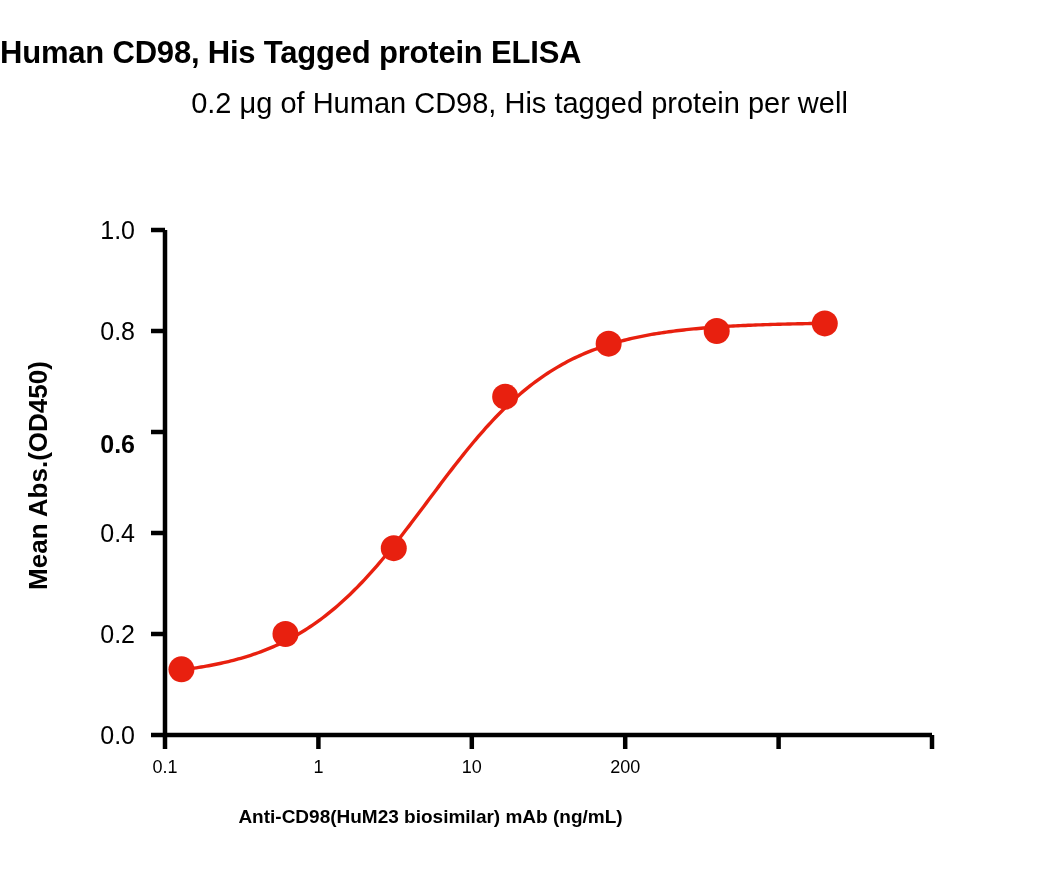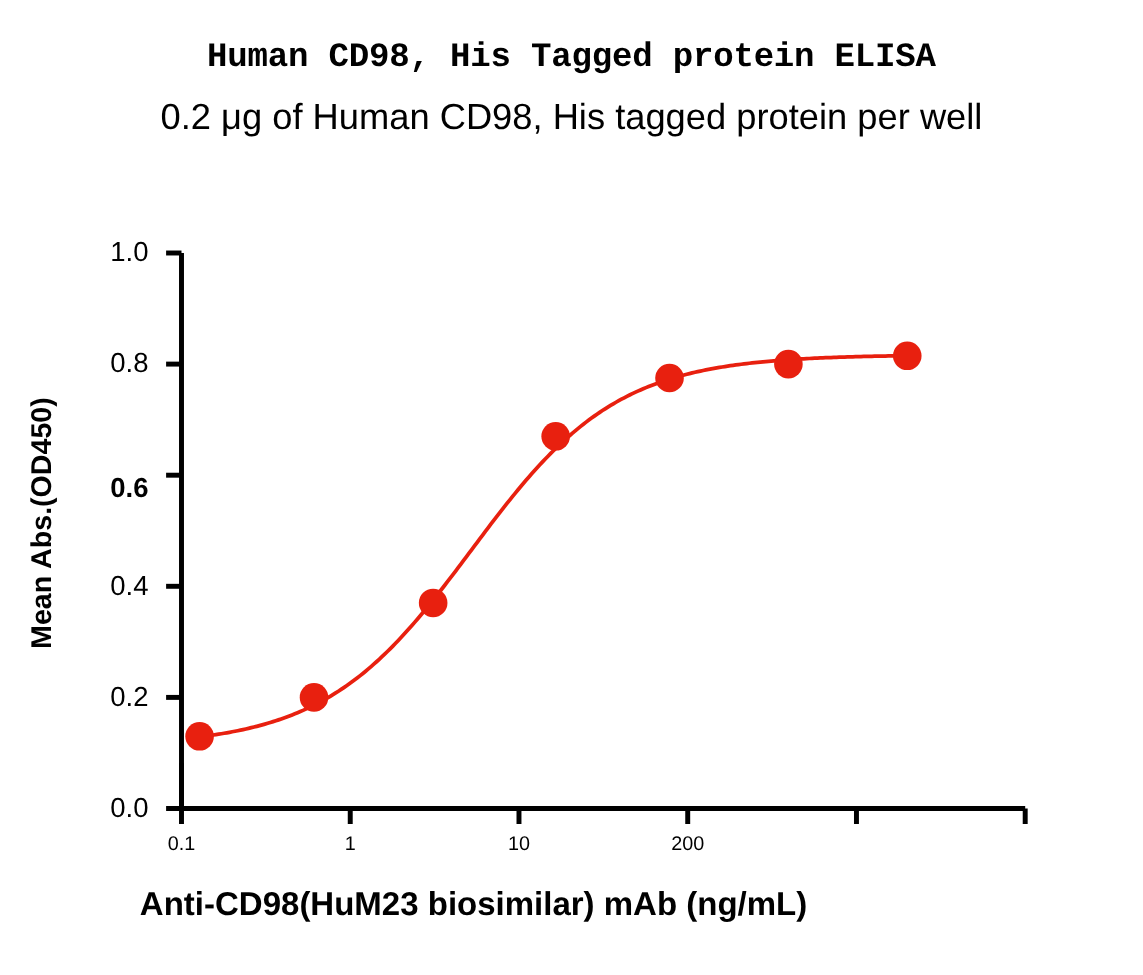--- a/index.html
+++ b/index.html
@@ -17,34 +17,33 @@
   }
   #figure {
     position: absolute;
     inset: 0;
   }
   .title {
     position: absolute;
     left: 0;
     top: 36px;
     width: 1039px;
-    text-align: center;
+    text-align: left;
     font-size: 31px;
     font-weight: bold;
     letter-spacing: -0.2px;
     line-height: 1.1;
-    font-family: Liberation Mono, monospace;
   }
   .subtitle {
     position: absolute;
     left: 0;
     top: 88px;
     width: 1039px;
     text-align: center;
-    font-size: 33px;
+    font-size: 29px;
     font-weight: normal;
     line-height: 1.1;
   }
   .ylabel {
     position: absolute;
     left: -132px;
     top: 460px;
     width: 340px;
     text-align: center;
     font-size: 26px;
@@ -52,21 +51,21 @@
     transform: rotate(-90deg);
     transform-origin: center center;
     white-space: nowrap;
   }
   .xlabel {
     position: absolute;
     left: 0;
     top: 806px;
     width: 861px;
     text-align: center;
-    font-size: 30px;
+    font-size: 19px;
     font-weight: bold;
   }
   .ytick-label {
     position: absolute;
     right: 0;
     width: 80px;
     text-align: right;
     font-size: 25px;
     transform: translateY(-50%);
     white-space: nowrap;

